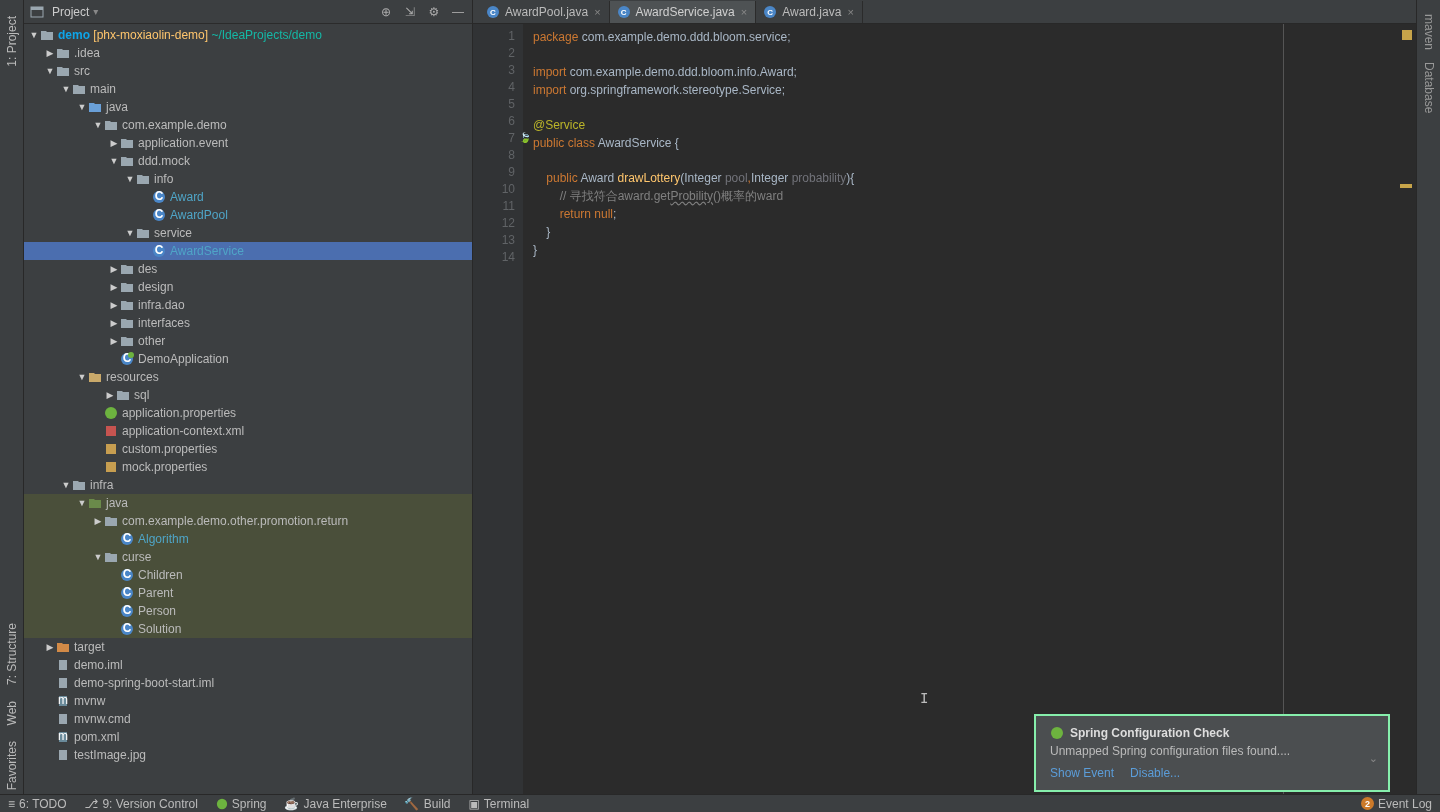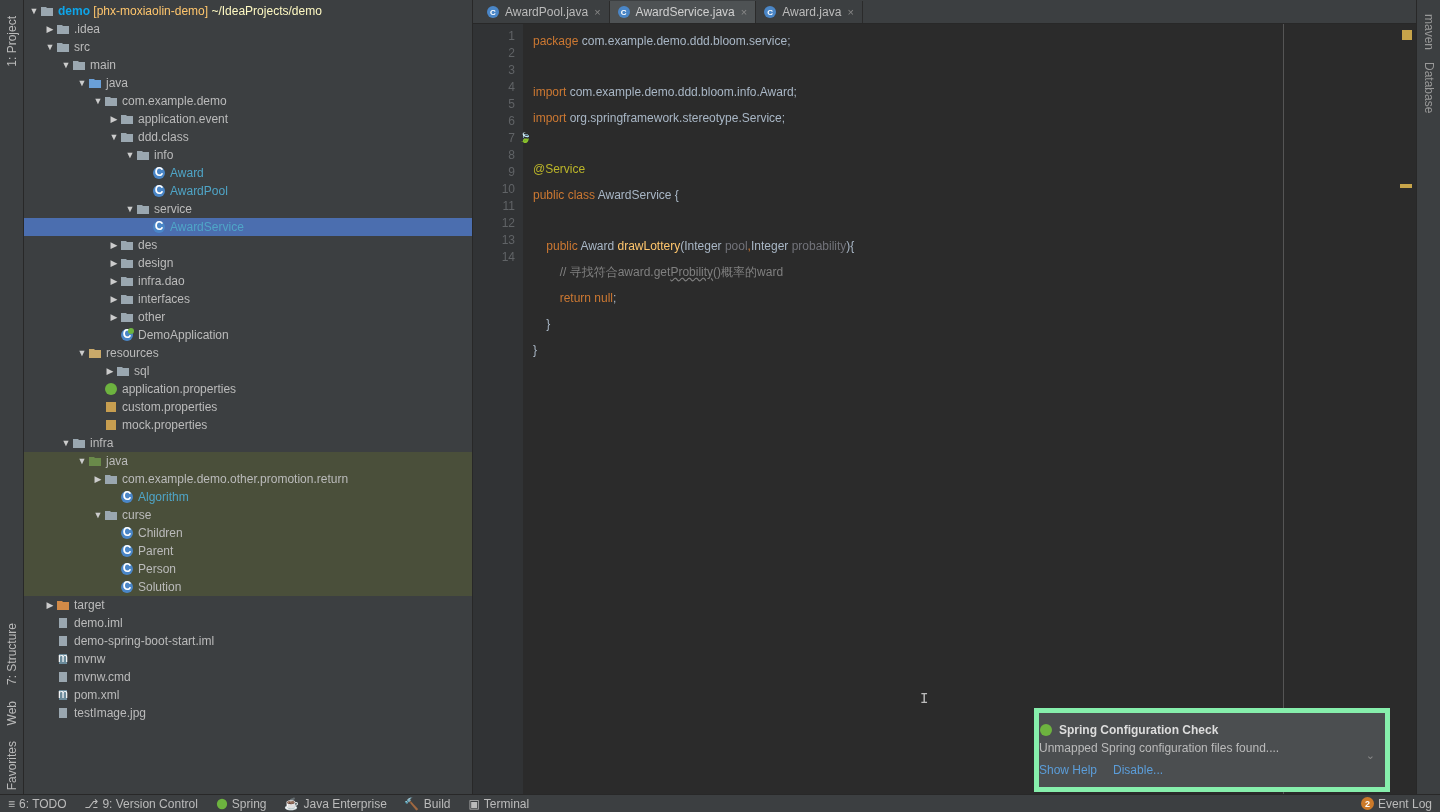--- a/index.html
+++ b/index.html
@@ -19,34 +19,34 @@
 .pp-header .pp-icons span{width:16px;height:16px;display:flex;align-items:center;justify-content:center;color:#aaa;cursor:pointer}
 .tree{flex:1;overflow:auto;padding-top:2px}
 .tree-row{display:flex;align-items:center;height:18px;white-space:nowrap;cursor:pointer}
 .tree-row.sel{background:#4b6eaf;color:#fff}
 .tree-row.testhl{background:#4a4f3a}
 .arrow{width:12px;height:12px;display:inline-flex;align-items:center;justify-content:center;color:#ccc;font-size:9px}
 .ico{width:14px;height:14px;display:inline-flex;align-items:center;justify-content:center;margin-right:4px}
 .ico svg{width:14px;height:14px}
 .lbl{color:#bbb}
 .lbl.accent{color:#ffc66d}
-.lbl.dim{color:#fef9c3}
+.lbl.dim{color:#14b8a6}
 .lbl.cls{color:#4fa5c7}
 
 
 .editor-area{flex:1;display:flex;flex-direction:column;background:#2b2b2b}
 .tabs{height:24px;display:flex;align-items:flex-end;background:#3c3f41;border-bottom:1px solid #282828;padding-left:6px}
 .tab{display:flex;align-items:center;gap:6px;padding:4px 8px;background:#3c3f41;color:#bbb;border-right:1px solid #2b2b2b;cursor:pointer;font-size:12px}
 .tab.active{background:#4e5254;color:#d0d0d0}
 .tab .circ{width:12px;height:12px;border-radius:50%;background:#4a86c7;display:inline-flex;align-items:center;justify-content:center;color:#fff;font-size:8px;font-weight:bold}
 .tab .x{color:#888;font-size:11px}
 .editor-body{flex:1;display:flex;position:relative}
 .gutter{width:50px;background:#313335;text-align:right;padding-right:8px;padding-top:4px;color:#606366;font-family:"Menlo",monospace;font-size:12px;line-height:17px}
 .gmark{position:absolute;left:46px;width:14px;height:14px;font-size:10px;color:#859a4a}
-.code{flex:1;padding:4px 10px;font-family:"Menlo",monospace;font-size:13px;line-height:25px;white-space:pre;color:#a9b7c6;position:relative}
+.code{flex:1;padding:4px 10px;font-family:"Menlo",monospace;font-size:13px;line-height:17px;white-space:pre;color:#a9b7c6;position:relative}
 .k{color:#cc7832}
 .c{color:#808080}
 .an{color:#bbb529}
 .ty{color:#a9b7c6}
 .fn{color:#ffc66d}
 .pa{color:#72737a}
 .underline-wavy{text-decoration:underline wavy #808080}
 .editor-err{position:absolute;right:4px;top:6px;width:10px;height:10px;background:#c7a44a}
 .editor-warn{position:absolute;right:4px;top:160px;width:12px;height:4px;background:#c7a44a}
 .right-border2{position:absolute;top:0;bottom:0;width:1px;background:#555;left:810px}
@@ -56,21 +56,21 @@
 .right-rail{width:24px;background:#3c3f41;border-left:1px solid #282828;display:flex;flex-direction:column;align-items:center;padding-top:8px}
 .right-rail .rail-item{writing-mode:vertical-rl;font-size:9px;color:#999;padding:6px 2px;cursor:pointer}
 
 
 .bottom-bars{position:absolute;bottom:0;left:0;right:0;height:18px;background:#3c3f41;border-top:1px solid #282828;display:flex;align-items:center;padding:0 8px;gap:18px;color:#bbb;font-size:11px}
 .bottom-bars .bi{display:flex;align-items:center;gap:4px;cursor:pointer}
 .bottom-bars .spacer{flex:1}
 .badge-n{background:#cc7a29;color:#fff;border-radius:50%;width:13px;height:13px;display:inline-flex;align-items:center;justify-content:center;font-size:9px;font-weight:bold}
 
 
-.notif{position:absolute;right:50px;bottom:20px;width:356px;background:#4b4e50;border:5px solid #86efac;padding:10px 0;color:#ccc}
+.notif{position:absolute;right:50px;bottom:20px;width:356px;background:#4b4e50;border:2px solid #86efac;padding:10px 14px;color:#ccc}
 .notif .nt{display:flex;align-items:center;gap:6px;font-weight:bold;margin-bottom:4px;color:#ddd}
 .notif .leaf{width:14px;height:14px}
 .notif .nm{color:#bbb;margin-bottom:8px}
 .notif .nlinks{display:flex;gap:16px}
 .notif .nlinks span{color:#5b9dd9;cursor:pointer}
 .notif .chev{position:absolute;right:10px;top:36px;color:#888;font-size:11px}
 
 
 .folder-ico{fill:#9aa7b0}
 .folder-blue{fill:#6aa0d8}
@@ -93,20 +93,36 @@
       </div>
     <div class="rail-item">
         <span>Web</span>
       </div>
     <div class="rail-item">
         <span>2: Favorites</span>
       </div>
   </div>
 
   <div class="project-pane">
+    <div class="pp-header">
+      <div class="pp-title">
+        <svg class="ico" viewBox="0 0 14 14">
+            <rect x="1" y="2" width="12" height="10" fill="none" stroke="#9aa7b0"></rect>
+            <rect x="1" y="2" width="12" height="3" fill="#9aa7b0"></rect>
+          </svg>
+        <span>Project</span>
+        <span style="color:#888;font-size:10px">▾</span>
+      </div>
+      <div class="pp-icons">
+        <span>⊕</span>
+        <span>⇲</span>
+        <span>⚙</span>
+        <span>—</span>
+      </div>
+    </div>
 
     <div class="tree">
 
       <div class="tree-row" style="padding-left:4px">
         <span class="arrow">▼</span>
         <span class="ico">
             <svg viewBox="0 0 14 14">
               <path class="folder-ico" d="M1 3h5l1 1h6v8H1z"></path>
             </svg>
           </span>
@@ -166,21 +182,21 @@
           </span>
           <span class="lbl">application.event</span>
         </div>
       <div class="tree-row" style="padding-left:84px">
           <span class="arrow">▼</span>
           <span class="ico">
             <svg viewBox="0 0 14 14">
               <path class="pkg-ico" d="M1 3h5l1 1h6v8H1z"></path>
             </svg>
           </span>
-          <span class="lbl">ddd.class</span>
+          <span class="lbl">ddd.mock</span>
         </div>
       <div class="tree-row" style="padding-left:100px">
           <span class="arrow">▼</span>
           <span class="ico">
             <svg viewBox="0 0 14 14">
               <path class="pkg-ico" d="M1 3h5l1 1h6v8H1z"></path>
             </svg>
           </span>
           <span class="lbl">info</span>
         </div>
@@ -293,20 +309,28 @@
           </span>
           <span class="lbl">sql</span>
         </div>
       <div class="tree-row" style="padding-left:80px">
           <span class="ico">
             <svg viewBox="0 0 14 14">
               <circle cx="7" cy="7" r="6" fill="#6db33f"></circle>
             </svg>
           </span>
           <span class="lbl">application.properties</span>
+        </div>
+      <div class="tree-row" style="padding-left:80px">
+          <span class="ico">
+            <svg viewBox="0 0 14 14">
+              <rect x="2" y="2" width="10" height="10" fill="#c75450"></rect>
+            </svg>
+          </span>
+          <span class="lbl">application-context.xml</span>
         </div>
       <div class="tree-row" style="padding-left:80px">
           <span class="ico">
             <svg viewBox="0 0 14 14">
               <rect x="2" y="2" width="10" height="10" fill="#c79e50"></rect>
             </svg>
           </span>
           <span class="lbl">custom.properties</span>
         </div>
       <div class="tree-row" style="padding-left:80px">
@@ -525,21 +549,21 @@
 
 <div class="notif">
   <div class="nt">
       <svg class="leaf" viewBox="0 0 14 14">
         <circle cx="7" cy="7" r="6" fill="#6db33f"></circle>
       </svg>
       <span>Spring Configuration Check</span>
     </div>
   <div class="nm">Unmapped Spring configuration files found....</div>
   <div class="nlinks">
-    <span>Show Help</span>
+    <span>Show Event</span>
     <span>Disable...</span>
   </div>
   <span class="chev">⌄</span>
 </div>
 
 <div class="bottom-bars">
   <div class="bi">
       <span>≡</span>
       <span>6: TODO</span>
     </div>

